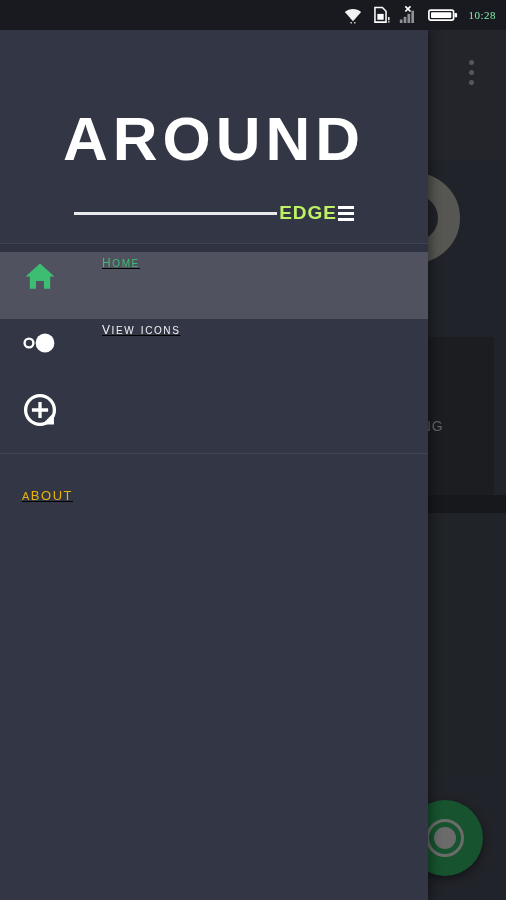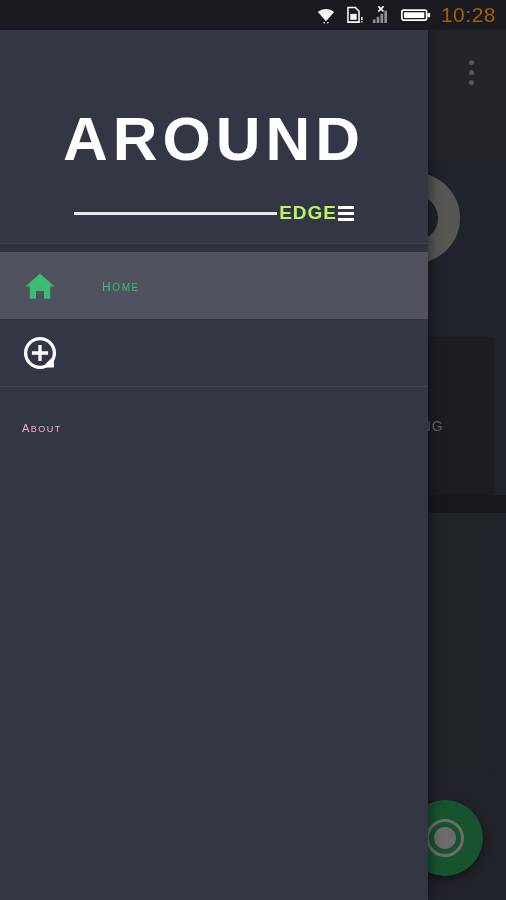--- a/index.html
+++ b/index.html
@@ -75,38 +75,38 @@
   
   #status-bar {
     position:absolute; left:0; top:0; width:506px; height:30px;
     background:#181a1f;
     z-index:40;
     display:flex; align-items:center; justify-content:flex-end;
     padding-right:10px; gap:8px;
   }
   #status-bar .sb-icon { display:flex; align-items:center; }
   #status-clock {
-    color:#a16207; font-size:21px; letter-spacing:.5px;
-    font-family:Liberation Sans, sans-serif;
+    color:#86efac; font-size:11px; letter-spacing:.5px;
+    font-family:Liberation Serif, serif;
     margin-left:2px;
   }
 
   
   #scrim {
     position:absolute; inset:0;
     background:rgba(0,0,0,.22);
     z-index:20;
   }
   #drawer {
     position:absolute; left:0; top:30px;
     width:428px; height:870px;
     background:#333745;
     z-index:30;
     box-shadow:3px 0 10px rgba(0,0,0,.4);
-    display:flex; flex-direction:column;
+    display:flex; flex-direction:column;text-decoration:underline;
   }
 
   
   #drawer-header {
     position:relative;
     height:213px;
     background:#333745;
     flex:none;
   }
   .logo-word {
@@ -143,21 +143,21 @@
     height:1px; background:#3f4455; flex:none;
   }
   .drawer-gap {
     height:8px; background:#2f3341; flex:none;
   }
 
   
   #drawer-menu { flex:none; }
   .nav-item {
     position:relative;
-    display:flex; align-items:center;
+    display:flex; align-items:flex-start;
     height:67px;
     padding-left:16px;
     background:#333745;
   }
   .nav-item.selected { background:#50535f; }
   .nav-icon {
     width:48px; height:48px;
     display:flex; align-items:center; justify-content:center;
     flex:none;
   }
@@ -174,23 +174,23 @@
   .nav-item.selected .nav-label { color:#3dbd71; }
 
   
   .nav-section {
     height:80px;
     display:flex; align-items:center;
     padding-left:22px;
     background:#333745;
   }
   .nav-section .section-label {
-    color:#f9a8d4;
-    font-family:"Liberation Sans", sans-serif;
-    font-size:13px;
+    color:#eab308;
+    font-family:"Liberation Sans", sans-serif;
+    font-size:19px;
     letter-spacing:1.5px;
     font-variant:small-caps;
     text-transform:lowercase;
   }
   .nav-section .section-label::first-letter { font-size:16px; }
 
   #drawer-filler { flex:1 1 auto; background:#333745; }
 </style>
 </head>
 <body>
@@ -246,20 +246,29 @@
       <div class="nav-item selected">
         <span class="nav-icon">
           <svg width="34" height="34" viewBox="0 0 24 24" aria-hidden="true">
             <path d="M12 3.2 1.8 12.4h3.0V21h4.4v-5.4h5.6V21h4.4v-8.6h3.0z" fill="#3dbd71"></path>
           </svg>
         </span>
         <span class="nav-label">Home</span>
       </div>
 
 
+      <div class="nav-item">
+        <span class="nav-icon">
+          <svg width="38" height="26" viewBox="0 0 38 26" aria-hidden="true">
+            <circle cx="8" cy="13" r="4.4" fill="none" stroke="#ffffff" stroke-width="2.4"></circle>
+            <circle cx="24" cy="13" r="9.4" fill="#ffffff"></circle>
+          </svg>
+        </span>
+        <span class="nav-label">View Icons</span>
+      </div>
 
 
       <div class="nav-item">
         <span class="nav-icon">
           <svg width="36" height="36" viewBox="0 0 24 24" aria-hidden="true">
             <path d="M13.4 21.6h7.9v-7.9z" fill="#ffffff"></path>
             <circle cx="12" cy="12" r="9.6" fill="none" stroke="#ffffff" stroke-width="2.2"></circle>
             <path d="M12 6.6v10.8M6.6 12h10.8" stroke="#ffffff" stroke-width="2.2" stroke-linecap="butt"></path>
           </svg>
         </span>

